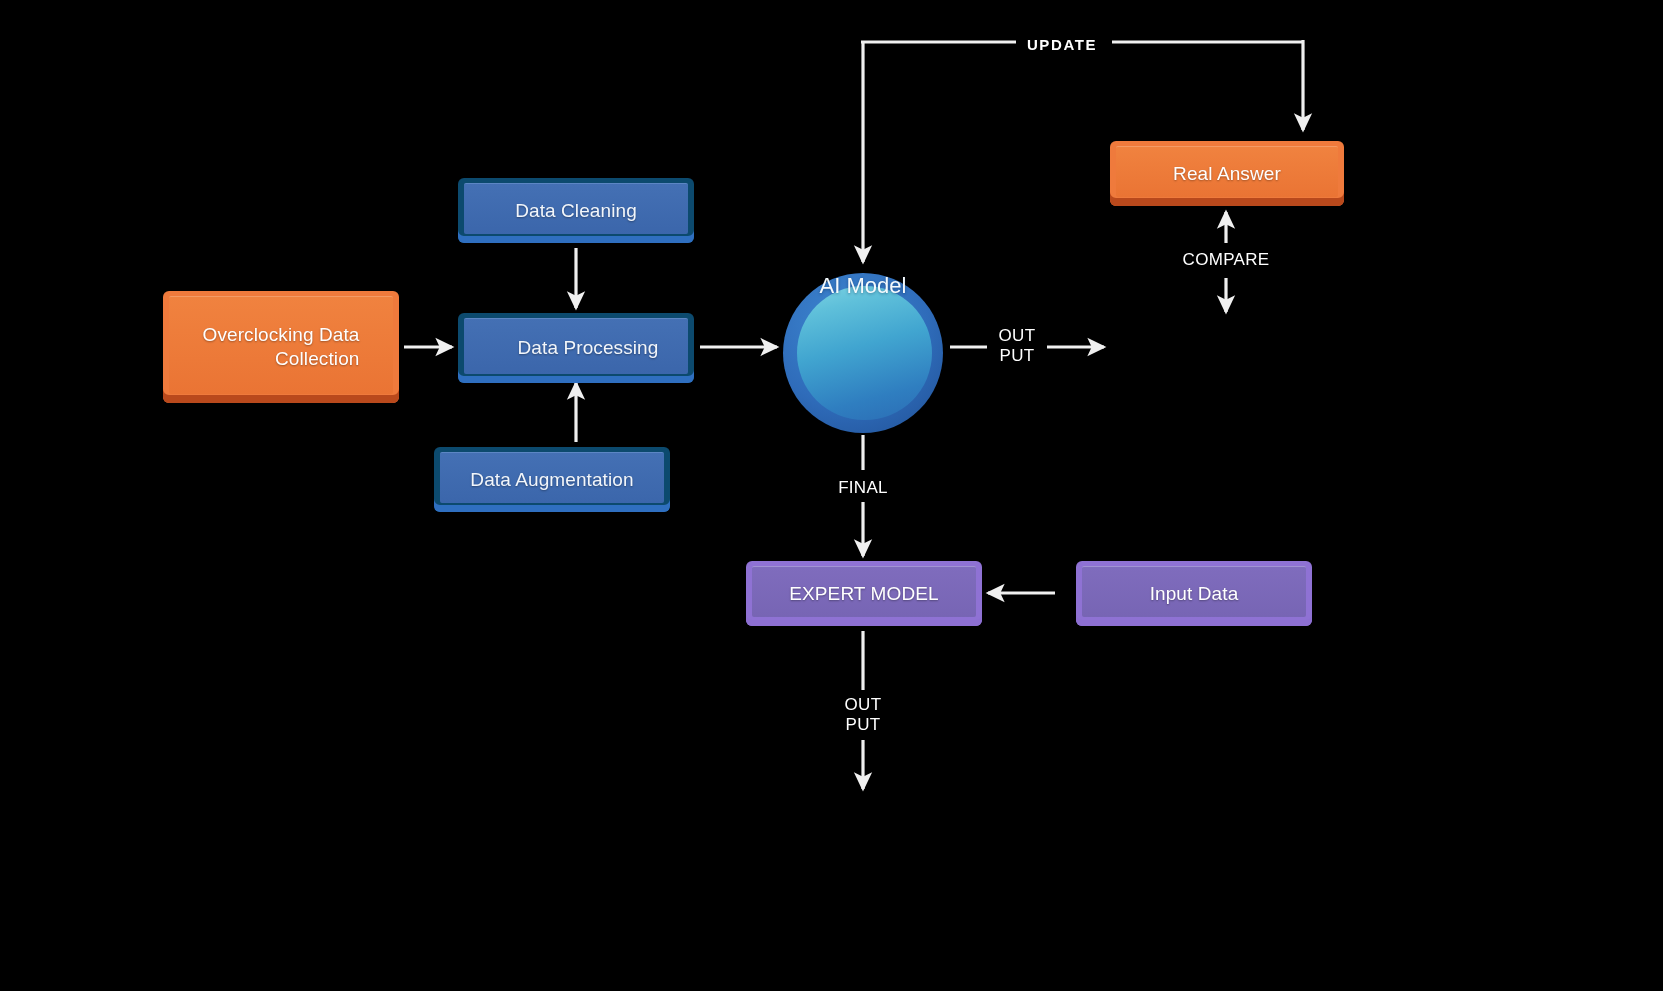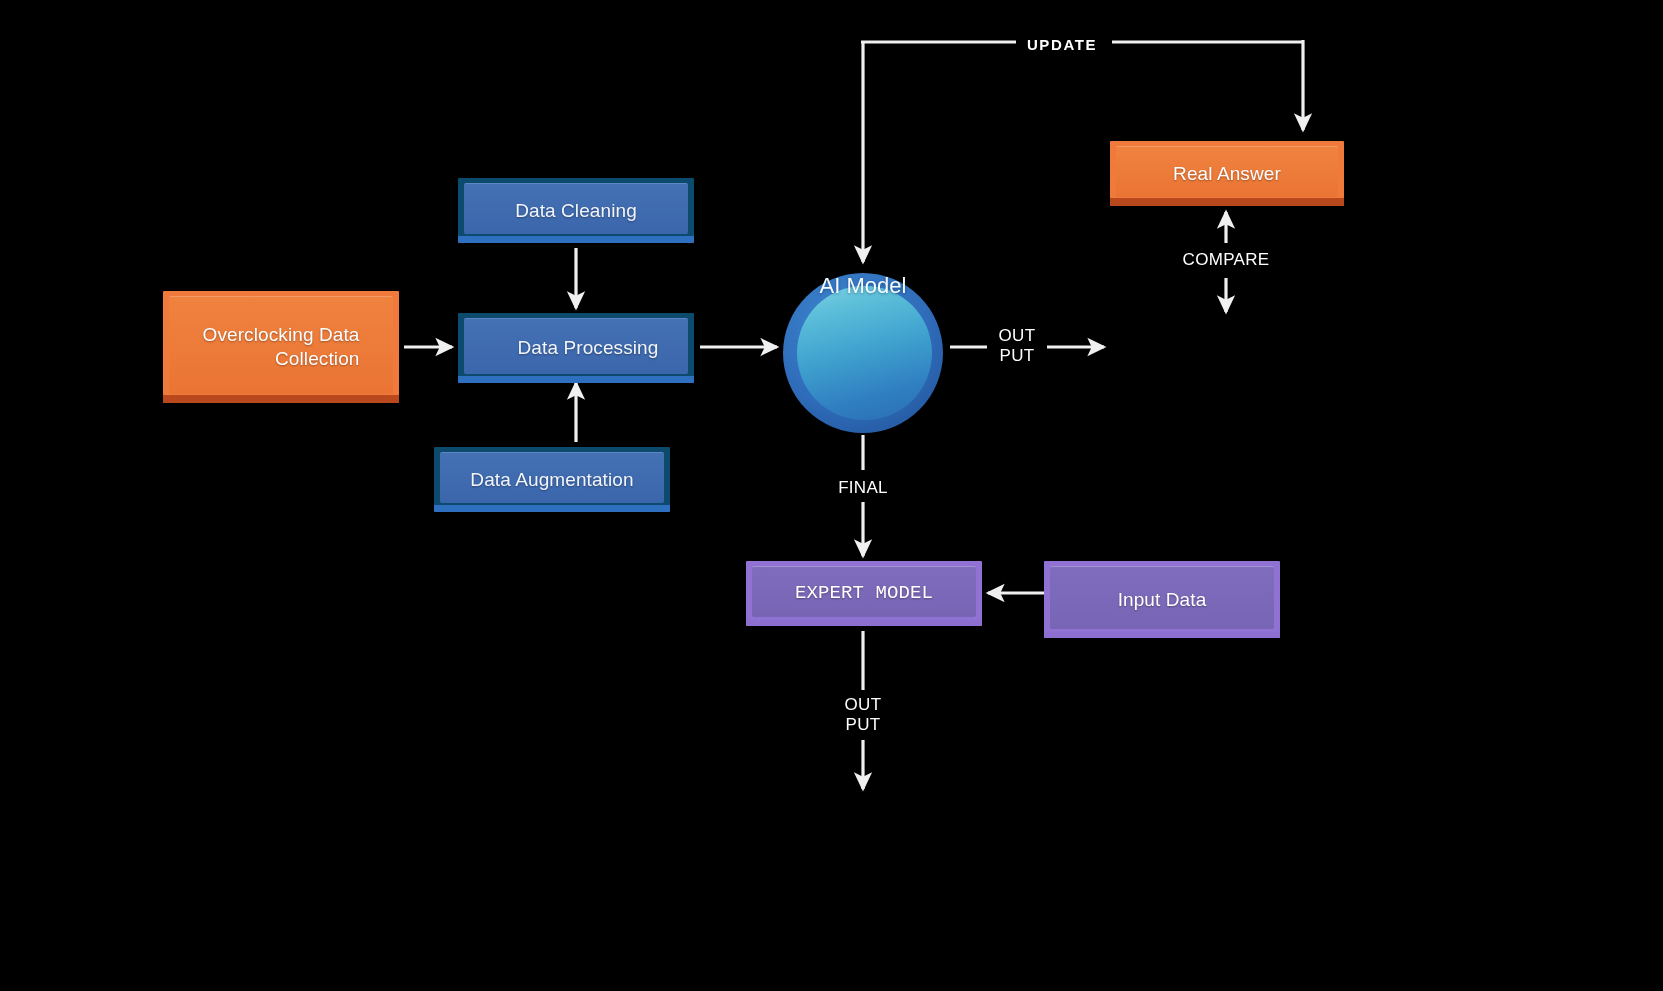--- a/index.html
+++ b/index.html
@@ -23,21 +23,21 @@
 
   
   .node {
     position: absolute;
     display: flex;
     align-items: center;
     justify-content: center;
     text-align: center;
     line-height: 1.25;
     letter-spacing: .1px;
-    border-radius: 1px;
+    border-radius: 6px;
     z-index: 5;
   }
   .node .lbl {
     position: relative;
     z-index: 3;
     padding: 0 10px;
     text-shadow: 0 1px 2px rgba(0,0,0,.35);
   }
 
   
@@ -204,25 +204,25 @@
   <div class="circle" style="left:783px; top:273px; width:160px; height:160px; font-size:22px;">
     <span class="inner"></span>
     <span class="lbl">AI Model</span>
   </div>
 
   <div class="node box-orange" style="left:1110px; top:141px; width:234px; height:65px; font-size:19px;">
     <span class="lbl">Real Answer</span>
   </div>
 
 
-  <div class="node box-purple" style="left:746px; top:561px; width:236px; height:65px; font-size:19px;font-family:Liberation Mono, monospace;">
+  <div class="node box-purple" style="left:746px; top:561px; width:236px; height:65px; font-size:19px;">
     <span class="lbl">EXPERT MODEL</span>
   </div>
 
-  <div class="node box-purple" style="left:1044px; top:561px; width:236px; height:77px; font-size:19px;">
+  <div class="node box-purple" style="left:1076px; top:561px; width:236px; height:65px; font-size:19px;">
     <span class="lbl">Input Data</span>
   </div>
 
 
   <div class="edge-label bold" style="left:1062px; top:45px; transform:translate(-50%,-50%); font-size:15px;">UPDATE</div>
 
   <div class="edge-label" style="left:1226px; top:260px; transform:translate(-50%,-50%); font-size:17px;">COMPARE</div>
 
   <div class="edge-label" style="left: 1017px; top: 346px; transform: translate(-50%, -50%); font-size: 17px; white-space: pre-line;">OUT
 PUT</div>

